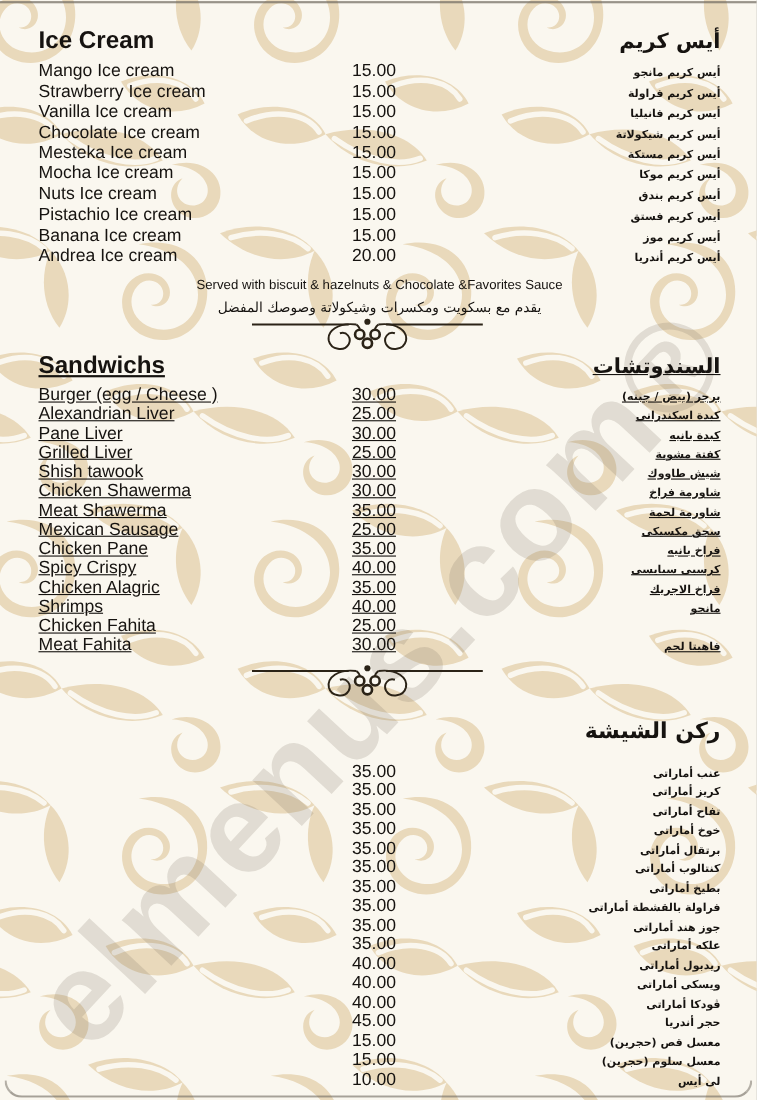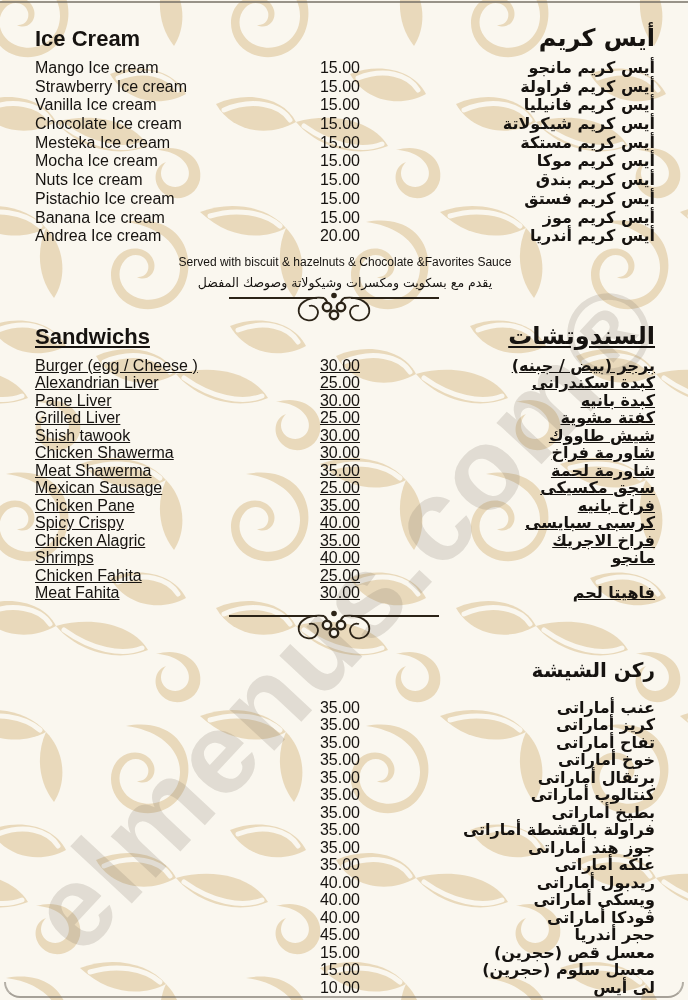--- a/index.html
+++ b/index.html
@@ -19,26 +19,26 @@
   .frame-bottom{
     position:absolute;left:4px;right:4px;bottom:2px;height:14px;
     border-left:2px solid rgba(110,104,94,0.5);
     border-right:2px solid rgba(110,104,94,0.5);
     border-bottom:2px solid rgba(110,104,94,0.6);
     border-radius:0 0 16px 16px;
   }
   .content{position:relative;padding:24px 33px 0 35px;}
   .sec-head{display:flex;justify-content:space-between;align-items:baseline;}
   .h-en{font-size:22px;font-weight:700;line-height:25px;}
-  .h-ar{font-size:24px;font-weight:700;font-family:"DejaVu Sans",sans-serif;}
+  .h-ar{font-size:19px;font-weight:700;font-family:"DejaVu Sans",sans-serif;}
   .rows{margin-top:7px;}
   .row{display:flex;align-items:baseline;}
   .row .en{flex:0 0 255px;font-size:16px;white-space:nowrap;}
   .row .price{flex:0 0 100px;text-align:center;font-size:16px;}
-  .row .ar{flex:1;text-align:right;font-size:16px;font-weight:700;font-family:"DejaVu Sans",sans-serif;white-space:nowrap;}
+  .row .ar{flex:1;text-align:right;font-size:10px;font-weight:700;font-family:"DejaVu Sans",sans-serif;white-space:nowrap;}
   .sec-ice .row{height:18.7px;line-height:18.7px;}
   .sec-sand .row{height:17.5px;line-height:17.5px;}
   .sec-shisha .row{height:17.5px;line-height:17.5px;}
   .note-en{text-align:center;font-size:12px;margin-top:9px;}
   .note-ar{text-align:center;font-size:12.5px;margin-top:6px;font-family:"DejaVu Sans",sans-serif;}
   .divider{display:flex;justify-content:center;margin-top:-2px;}
   .divider svg{margin-right:22px;}
   .h-shisha{
     text-align:right;font-size:20px;font-weight:700;margin-top:18px;
     font-family:"DejaVu Sans",sans-serif;

